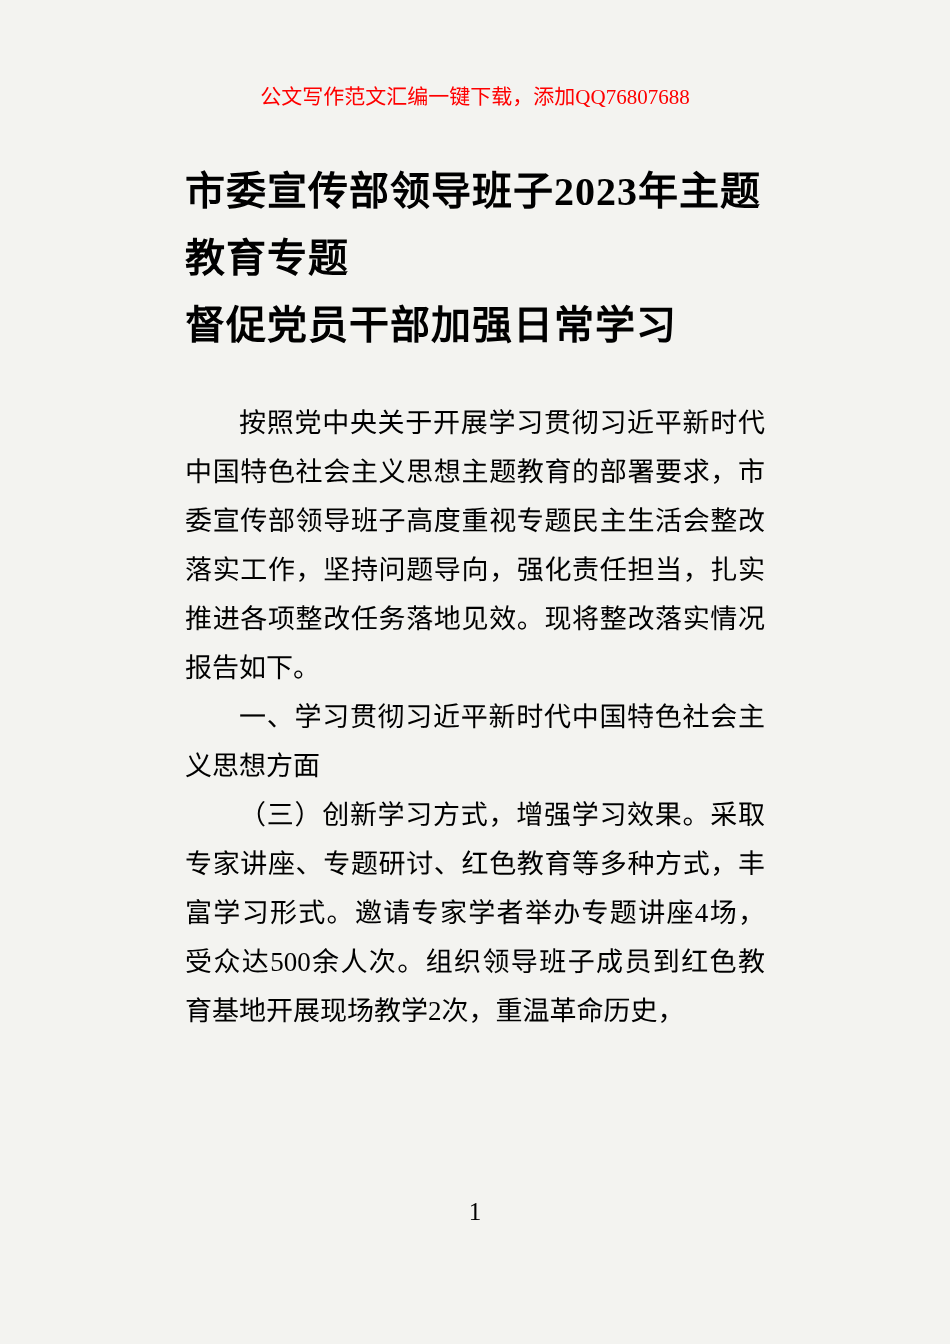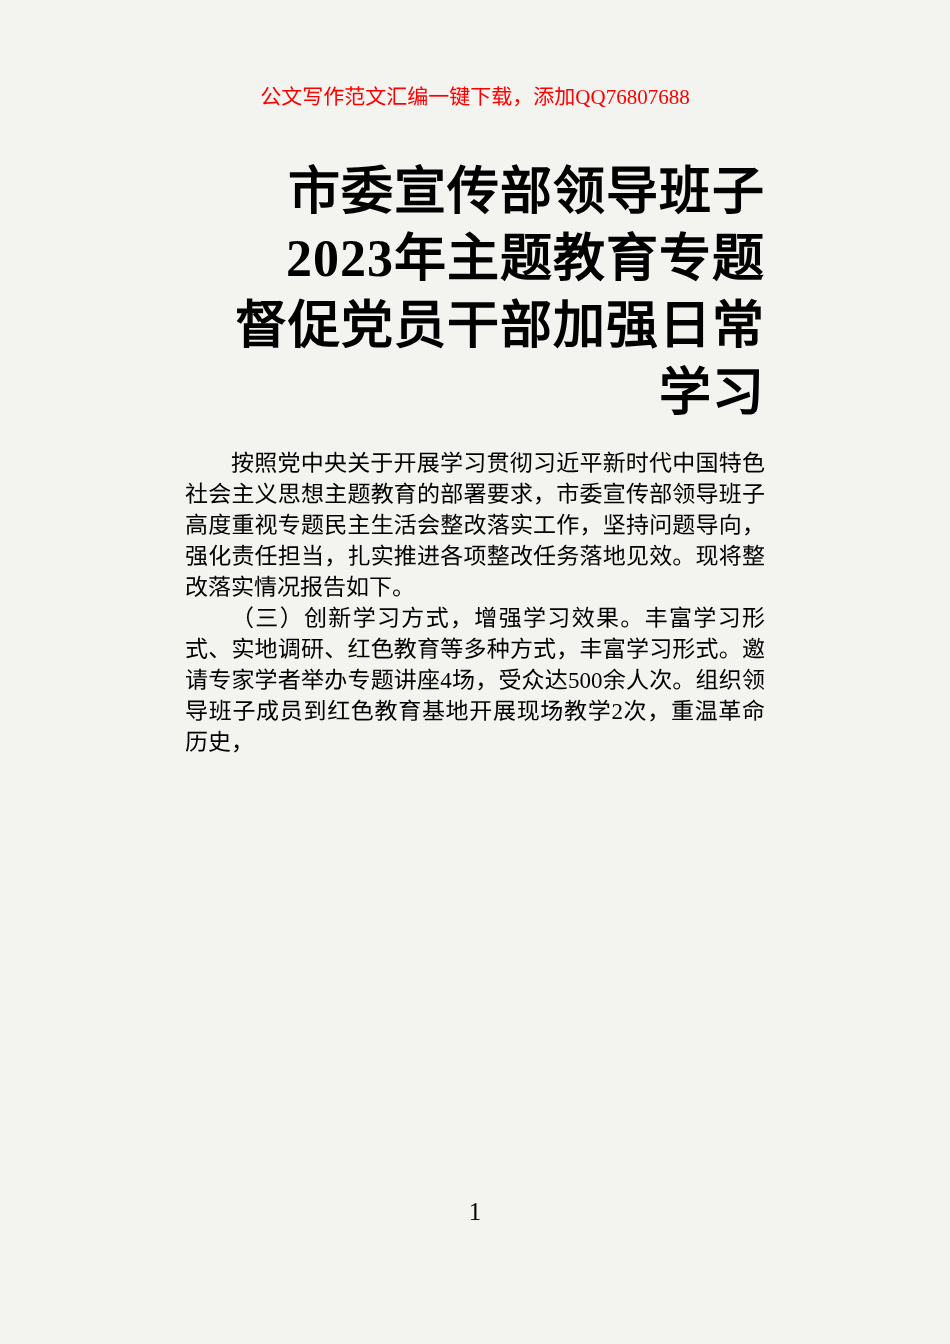--- a/index.html
+++ b/index.html
@@ -22,31 +22,31 @@
   .notice {
     padding-top: 84px;
     text-align: center;
     font-size: 21px;
     line-height: 26px;
     color: #fe0000;
     font-family: "Liberation Serif", "DejaVu Serif", serif;
   }
   .doc-title {
     margin-top: 48px;
-    text-align: right;
-    font-size: 52px;
+    text-align: left;
+    font-size: 40px;
     font-weight: 700;
     line-height: 67px;
     letter-spacing: 1px;
     font-family: "Liberation Serif", "DejaVu Serif", serif;
   }
   .doc-body {
-    margin-top: 22px;
-    font-size: 23px;
-    line-height: 31px;
+    margin-top: 40px;
+    font-size: 27px;
+    line-height: 49px;
     text-align: justify;
   }
   .doc-body p {
     margin: 0;
     padding: 0;
     text-indent: 2em;
   }
   .page-footer {
     position: absolute;
     left: 0;
@@ -64,18 +64,19 @@
 
   <div class="notice">公文写作范文汇编一键下载，添加QQ76807688</div>
 
   <div class="doc-title">
     <div>市委宣传部领导班子2023年主题教育专题</div>
     <div>督促党员干部加强日常学习</div>
   </div>
 
   <div class="doc-body">
     <p>按照党中央关于开展学习贯彻习近平新时代中国特色社会主义思想主题教育的部署要求，市委宣传部领导班子高度重视专题民主生活会整改落实工作，坚持问题导向，强化责任担当，扎实推进各项整改任务落地见效。现将整改落实情况报告如下。</p>
-    <p>（三）创新学习方式，增强学习效果。丰富学习形式、实地调研、红色教育等多种方式，丰富学习形式。邀请专家学者举办专题讲座4场，受众达500余人次。组织领导班子成员到红色教育基地开展现场教学2次，重温革命历史，</p>
+    <p>一、学习贯彻习近平新时代中国特色社会主义思想方面</p>
+    <p>（三）创新学习方式，增强学习效果。采取专家讲座、专题研讨、红色教育等多种方式，丰富学习形式。邀请专家学者举办专题讲座4场，受众达500余人次。组织领导班子成员到红色教育基地开展现场教学2次，重温革命历史，</p>
   </div>
 
   <div class="page-footer">1</div>
 
 </div>
 
 </body></html>

